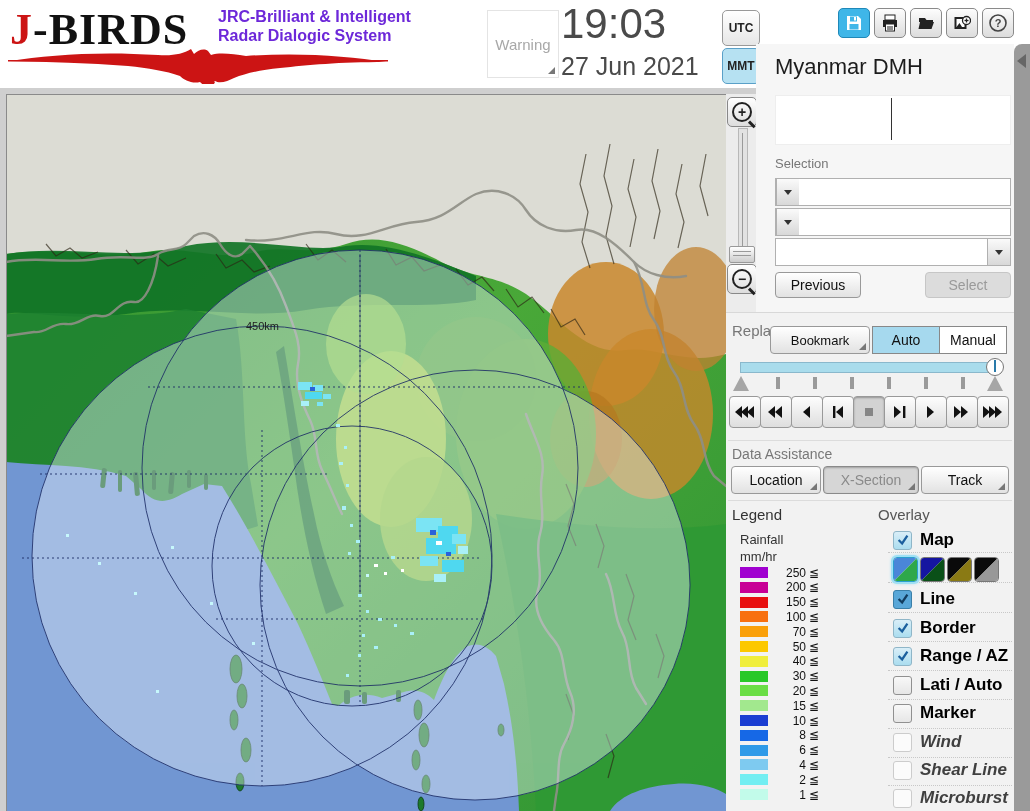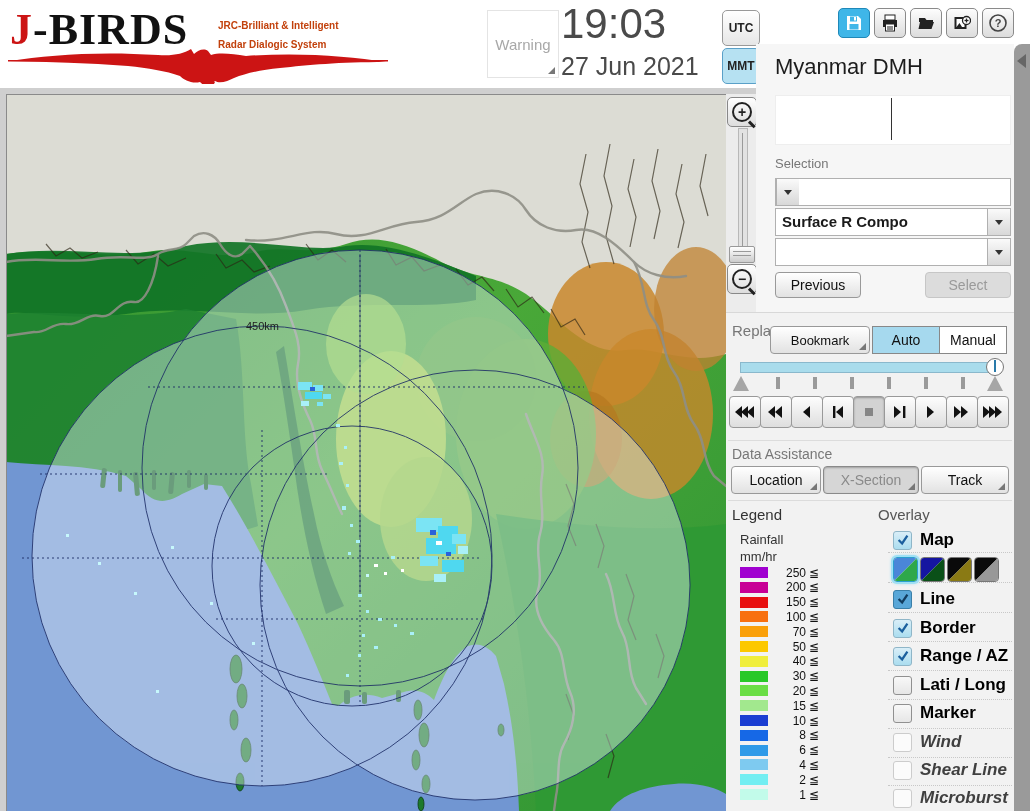--- a/index.html
+++ b/index.html
@@ -4,21 +4,21 @@
 <style>
   html,body{margin:0;padding:0;}
   body{width:1030px;height:811px;position:relative;overflow:hidden;
        font-family:"Liberation Sans",sans-serif;background:#d6d6d6;}
   .abs{position:absolute;}
   
   .header{left:0;top:0;width:1030px;height:88px;background:#ffffff;}
   .logo-title{left:10px;top:4px;font-family:"Liberation Serif",serif;font-weight:bold;
               font-size:44px;letter-spacing:1px;color:#111;white-space:nowrap;}
   .logo-title .j{color:#cc1414;}
-  .logo-sub{left:218px;font-weight:bold;font-size:10px;color:#c2410c;letter-spacing:0px;white-space:nowrap;margin-top:12px;}
+  .logo-sub{left:218px;font-weight:bold;font-size:16px;color:#6d28d9;letter-spacing:0px;white-space:nowrap;}
   .warn-box{left:487px;top:10px;width:70px;height:66px;background:#fff;border:1px solid #e4e4e4;
             display:flex;align-items:center;justify-content:center;font-size:15px;color:#a8a8a8;}
   .corner::after{content:"";position:absolute;right:3px;bottom:3px;
             border-left:7px solid transparent;border-bottom:7px solid #777;}
   .clock-time{left:561px;top:0px;width:130px;height:52px;font-size:42px;color:#4a4a4a;}
   .clock-date{left:561px;top:52px;width:160px;font-size:25px;color:#4a4a4a;}
   .tz-btn{left:722px;width:36px;height:34px;border:1px solid #999;border-radius:5px;
           display:flex;align-items:center;justify-content:center;font-size:12px;font-weight:bold;color:#222;
           background:linear-gradient(#fff,#e6e6e6);}
   .tz-btn.sel{background:#b6e1f2;border-color:#5aa0c8;}
@@ -359,21 +359,20 @@
 <div class="abs station-title">Myanmar DMH</div>
 <div class="abs info-box">
   <div class="abs info-cursor"></div>
 </div>
 <div class="abs sec-label" style="left:775px;top:156px;">Selection</div>
 
 <div class="abs dropdown" style="top:178px;">
   <div class="dd-btn"></div>
 </div>
 <div class="abs dropdown" style="top:208px;">
-  <div class="dd-text">Surface R Compo</div>
   <div class="dd-btn"></div>
 </div>
 <div class="abs dropdown" style="top:238px;">
   <div class="dd-text"></div>
   <div class="dd-btn"></div>
 </div>
 <div class="btn" style="left:775px;top:272px;width:84px;height:24px;">
     <span>Previous</span>
   </div>
 <div class="btn disabled" style="left:925px;top:272px;width:84px;height:24px;">
@@ -613,21 +612,21 @@
     <div class="ov-row" style="top: 645px;">
       <div class="cb">
         <svg width="14" height="14" viewBox="0 0 16 16">
           <polyline points="3,8 7,12 13,3" stroke="#1b5f9e" stroke-width="2.6" fill="none"></polyline>
         </svg>
       </div>
       <div class="ov-label">Range / AZ</div>
     </div>
     <div class="ov-row" style="top: 674px;">
       <div class="cb unchecked"></div>
-      <div class="ov-label">Lati / Long</div>
+      <div class="ov-label">Lati / Auto</div>
     </div>
     <div class="ov-row" style="top: 702px;">
       <div class="cb unchecked"></div>
       <div class="ov-label">Marker</div>
     </div>
     <div class="ov-row" style="top: 731px;">
       <div class="cb disabled"></div>
       <div class="ov-label disabled">Wind</div>
     </div>
     <div class="ov-row" style="top: 759px;">

